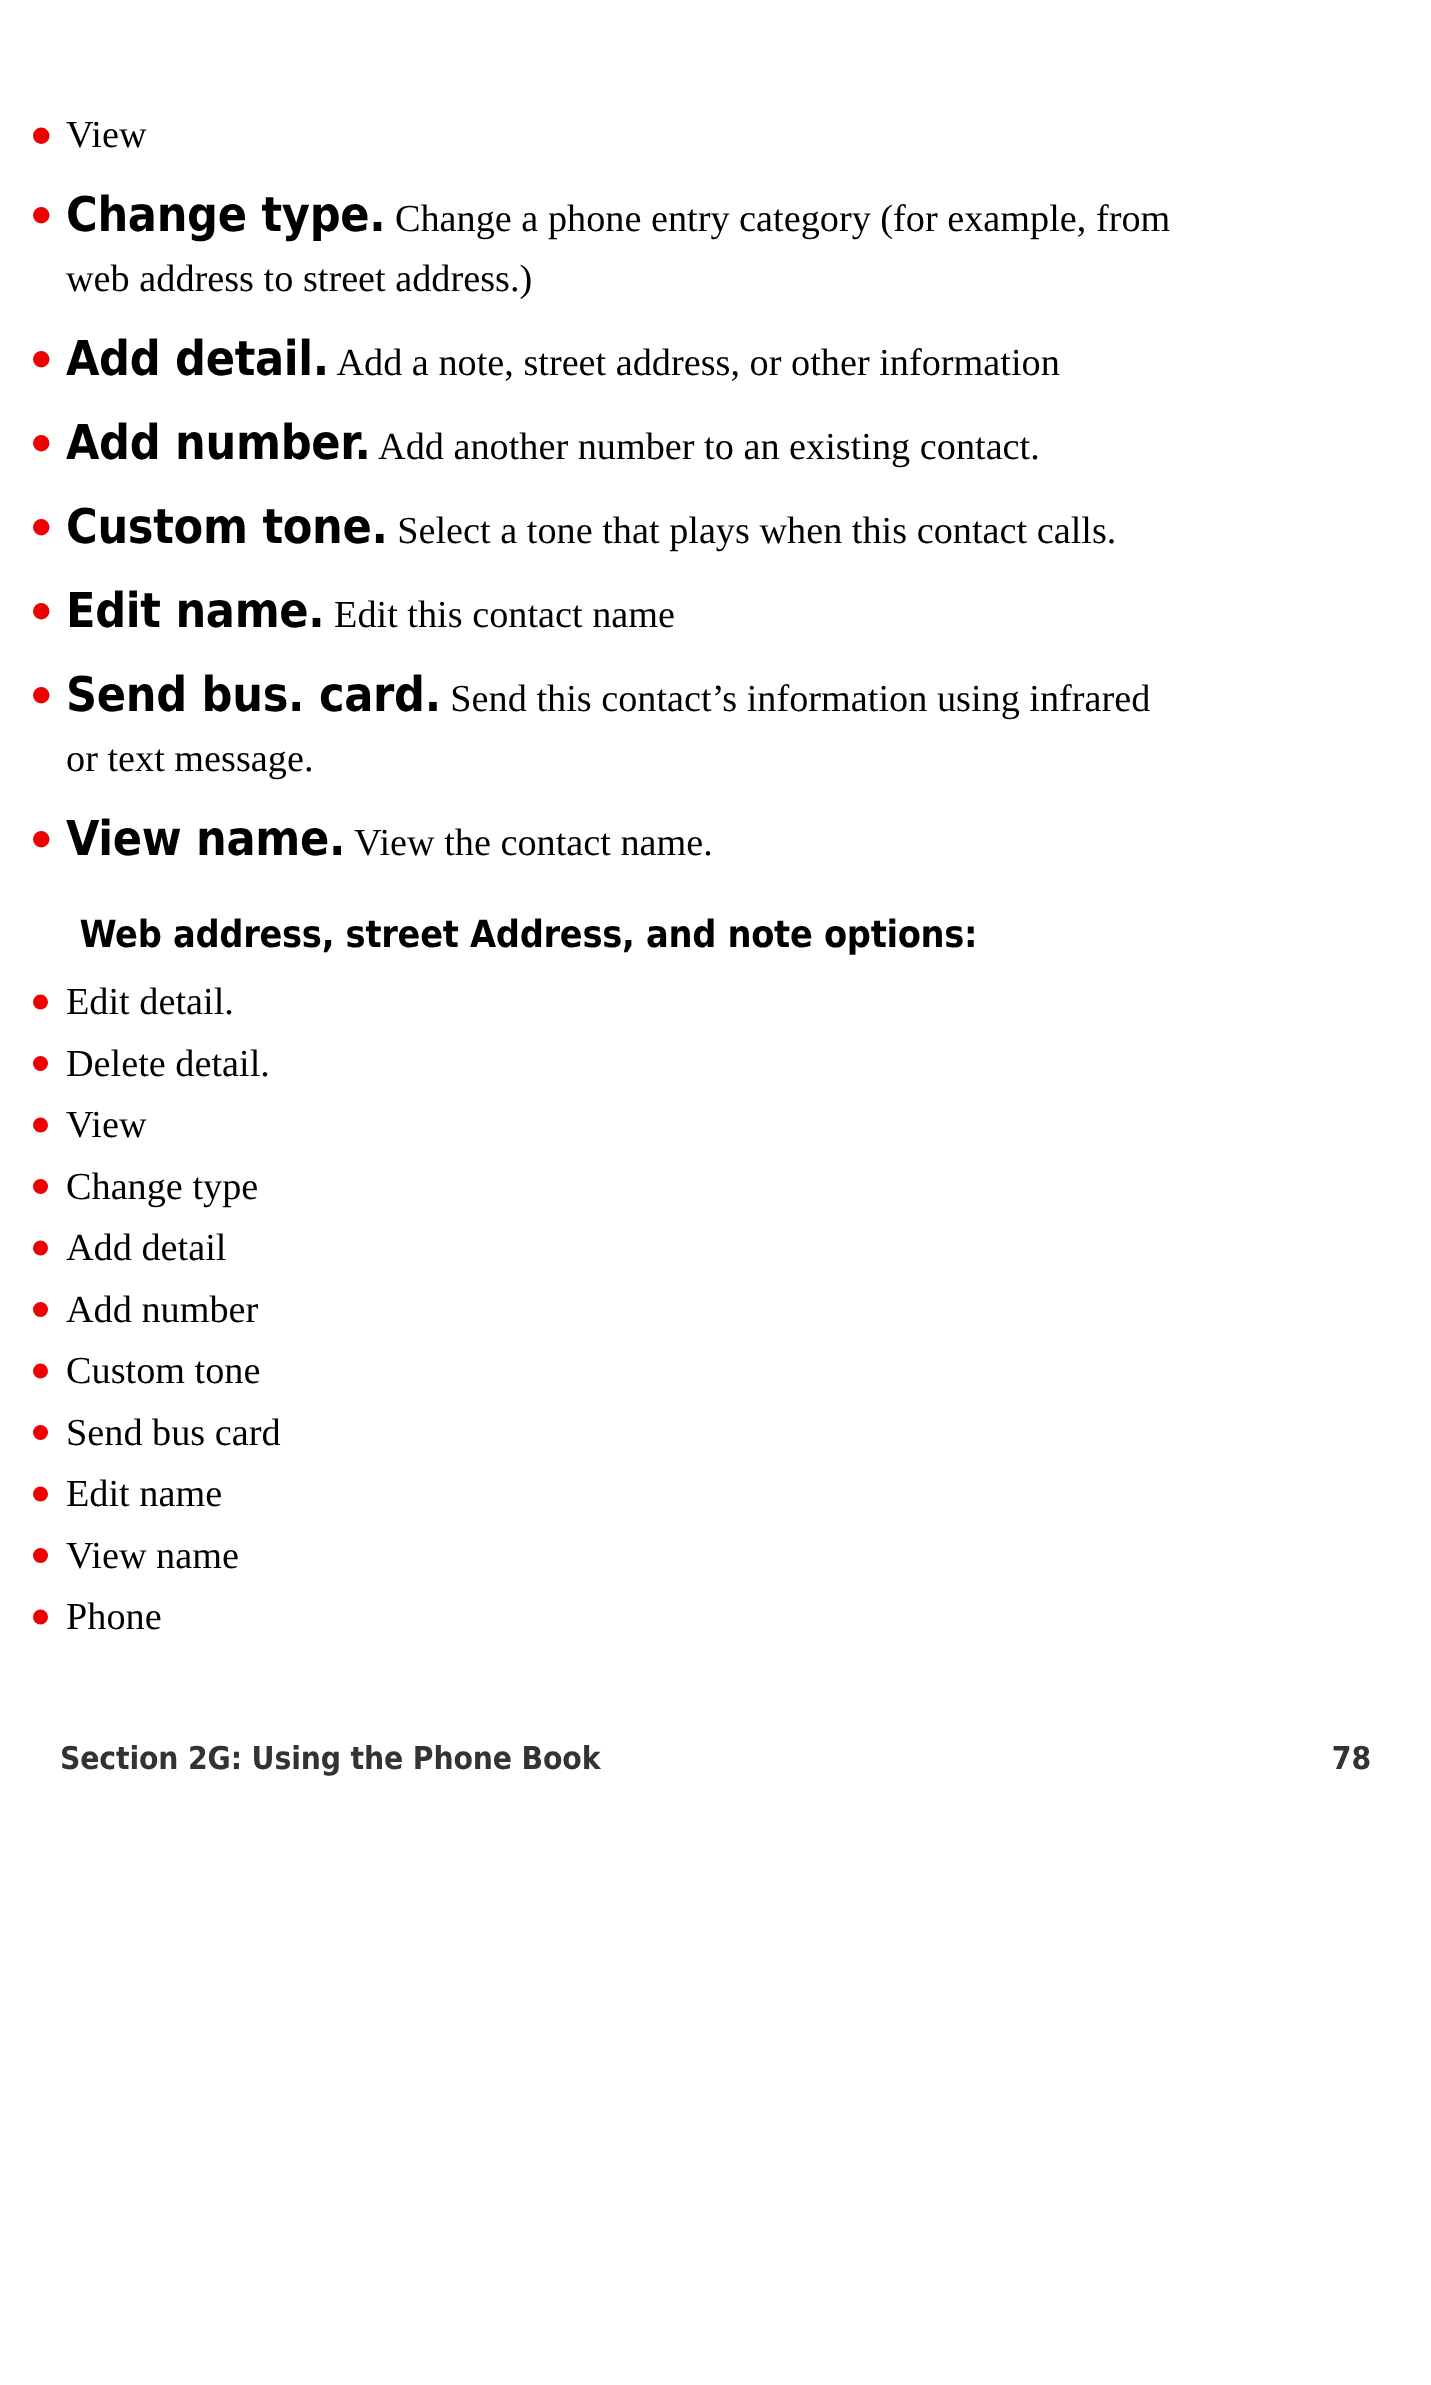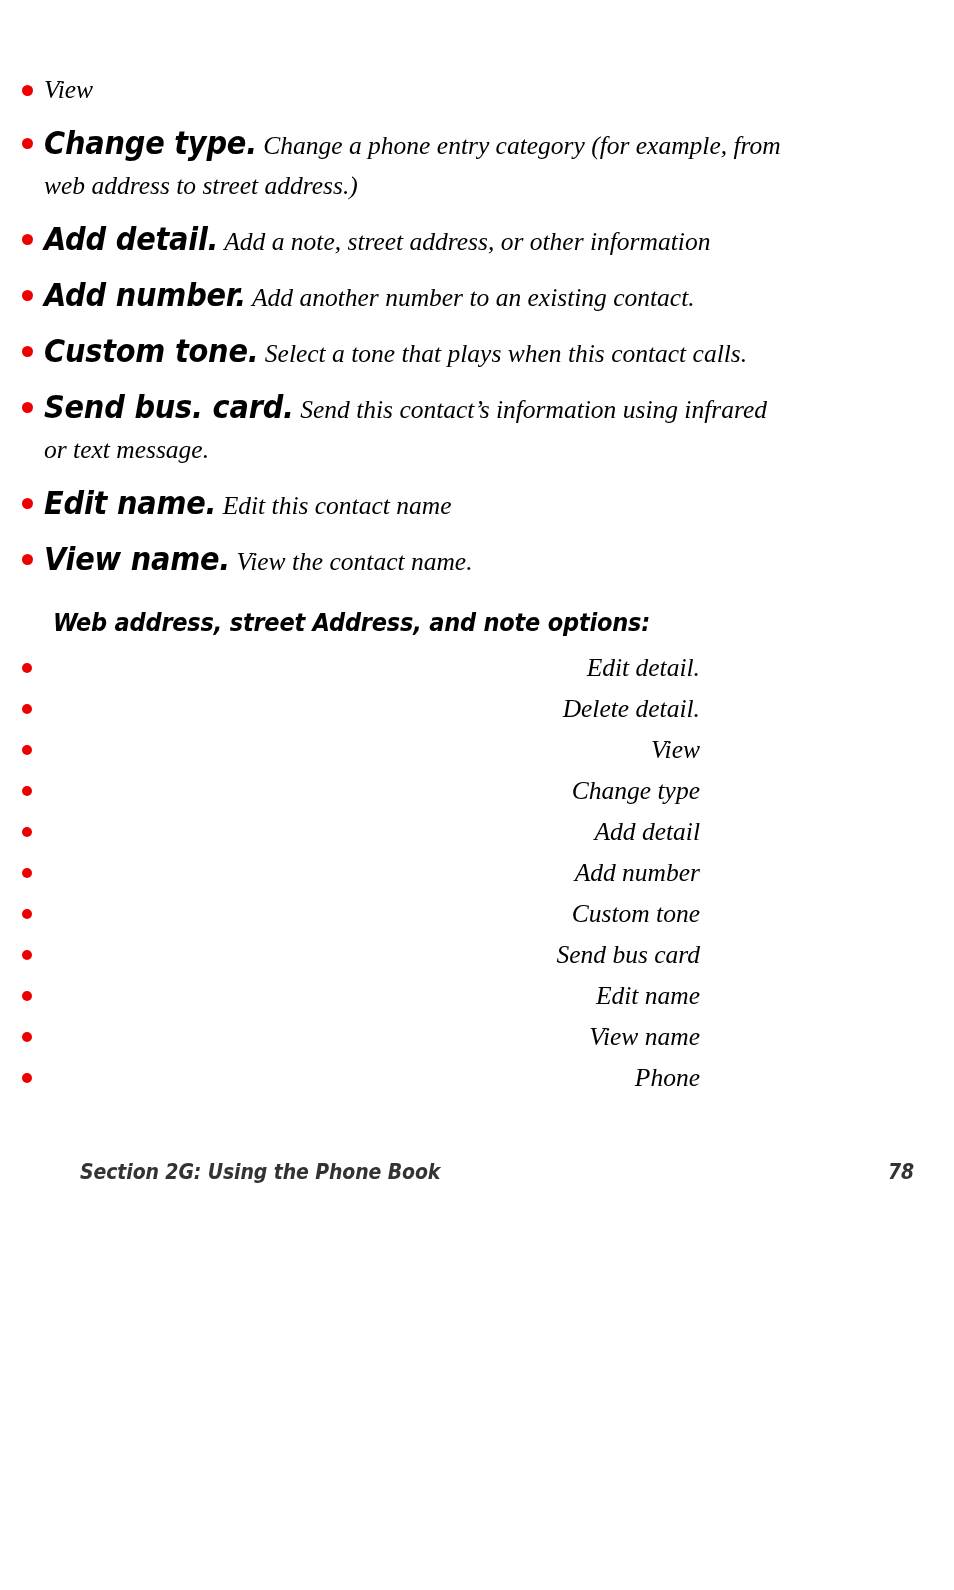--- a/index.html
+++ b/index.html
@@ -8,21 +8,20 @@
     background: #ffffff;
   }
 
   .page {
     position: relative;
     width: 954px;
     height: 1242px;
     background: #ffffff;
     overflow: hidden;
     font-family: "Liberation Serif", "DejaVu Serif", serif;
-    font-style: italic;
   }
 
   
   .content {
     position: absolute;
     left: 0;
     top: 0;
     width: 954px;
   }
 
@@ -70,21 +69,20 @@
   }
   .list-a .desc {
     font-family: "Liberation Serif", "DejaVu Serif", serif;
     font-size: 25.5px;
   }
 
   
   .list-b {
     margin-left: 100px;
     width: 700px;
-    text-align: right;
   }
   .list-b li.bullet-item {
     font-size: 25.5px;
     line-height: 34px;
     color: #000000;
     margin-bottom: 7px;
     font-family: "Liberation Serif", "DejaVu Serif", serif;
   }
   .list-b li.bullet-item .bullet-dot {
     top: 12px;
@@ -110,21 +108,20 @@
     right: 40px;
     bottom: 58px;
     display: flex;
     align-items: baseline;
     justify-content: space-between;
     font-family: "DejaVu Sans Condensed", "Liberation Sans Narrow", "Liberation Sans", sans-serif;
     font-weight: bold;
     font-size: 21px;
     letter-spacing: -0.1px;
     color: #333333;
-    margin-left: 40px;
   }
   .footer .footer-title { white-space: nowrap; }
   .footer .footer-page  { white-space: nowrap; }
 
   .top-pad { height: 70px; }
 </style>
 </head>
 <body>
 
 <div class="page" style="background: rgb(255, 255, 255);">
@@ -160,28 +157,28 @@
 
 
       <li class="bullet-item">
         <span class="bullet-dot" style="background: rgb(238, 0, 0);"></span>
         <span class="term">Custom tone.</span> 
         <span class="desc">Select a tone that plays when this contact calls.</span>
       </li>
 
       <li class="bullet-item">
         <span class="bullet-dot" style="background: rgb(238, 0, 0);"></span>
+        <span class="term">Edit name.</span> 
+        <span class="desc">Edit this contact name</span>
+      </li>
+
+      <li class="bullet-item">
+        <span class="bullet-dot" style="background: rgb(238, 0, 0);"></span>
         <span class="term">Send bus. card.</span> 
         <span class="desc">Send this contact’s information using infrared or text message.</span>
-      </li>
-
-      <li class="bullet-item">
-        <span class="bullet-dot" style="background: rgb(238, 0, 0);"></span>
-        <span class="term">Edit name.</span> 
-        <span class="desc">Edit this contact name</span>
       </li>
 
       <li class="bullet-item">
         <span class="bullet-dot" style="background: rgb(238, 0, 0);"></span>
         <span class="term">View name.</span> 
         <span class="desc">View the contact name.</span>
       </li>
 
     </ul>
 

